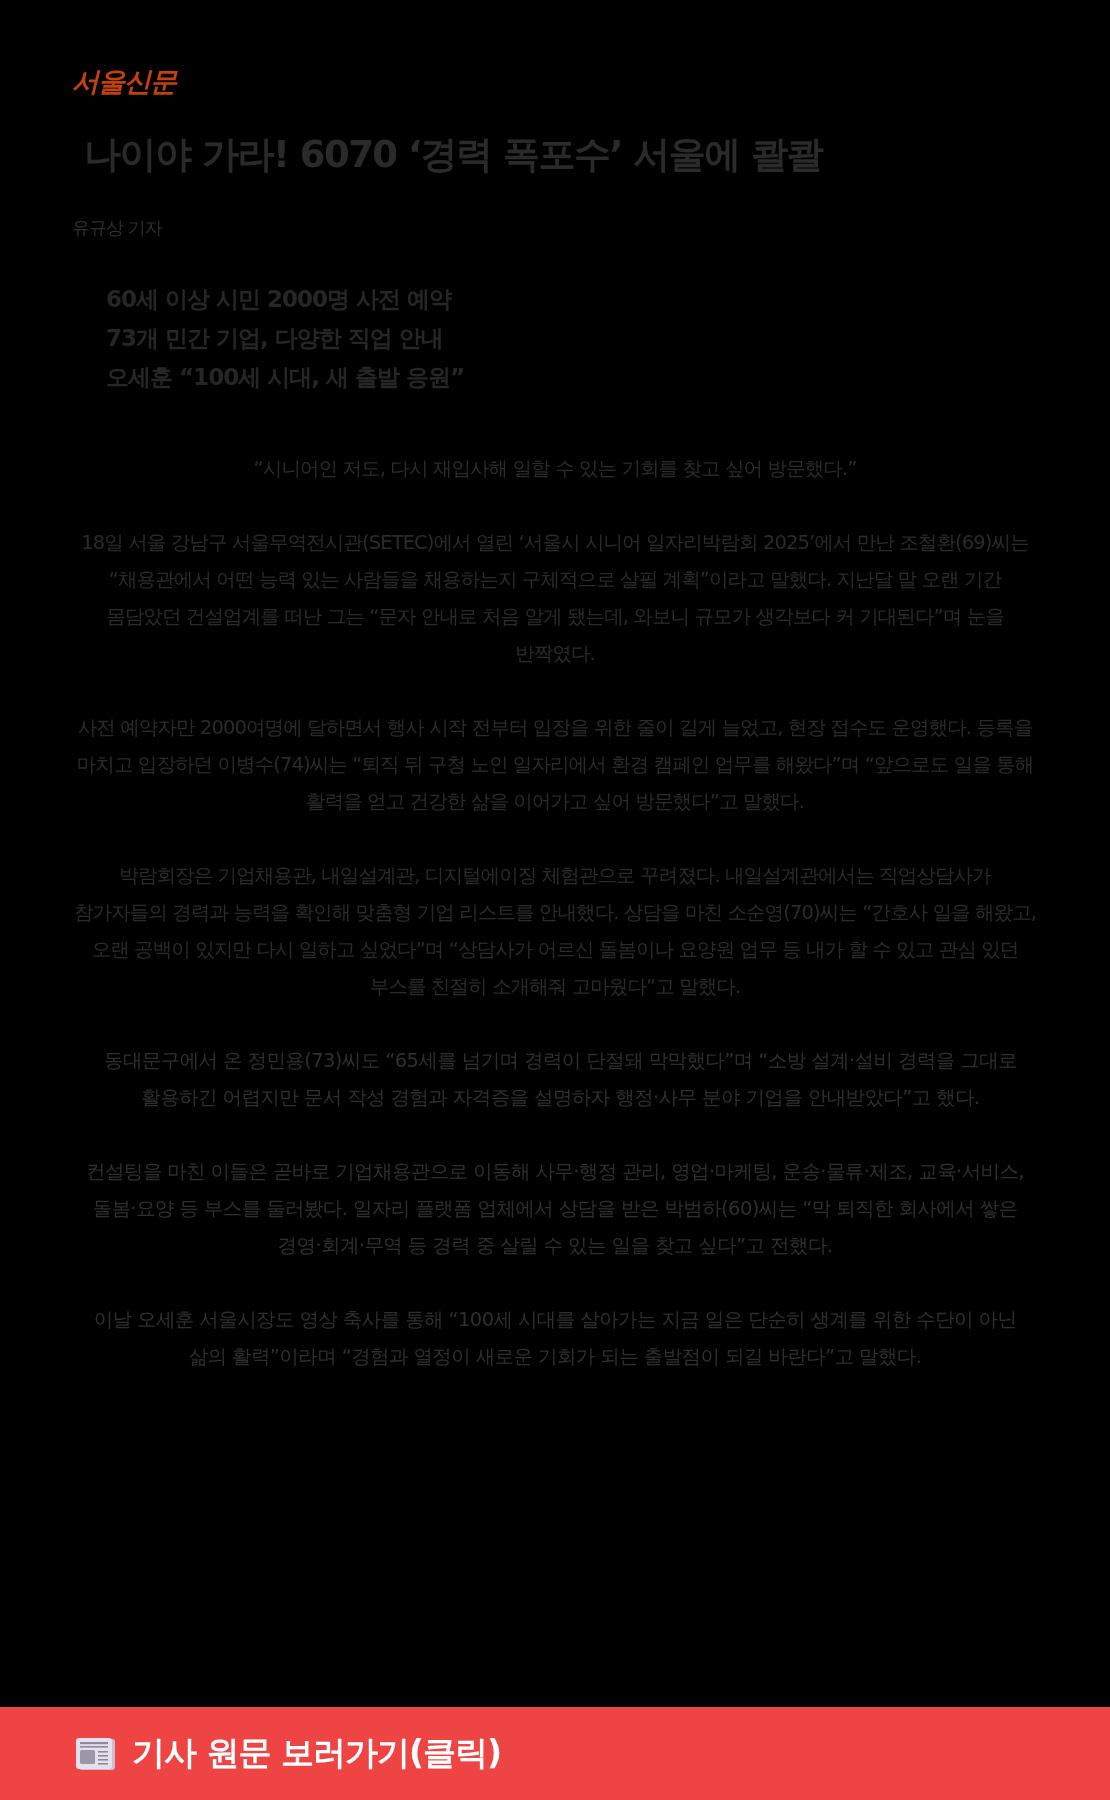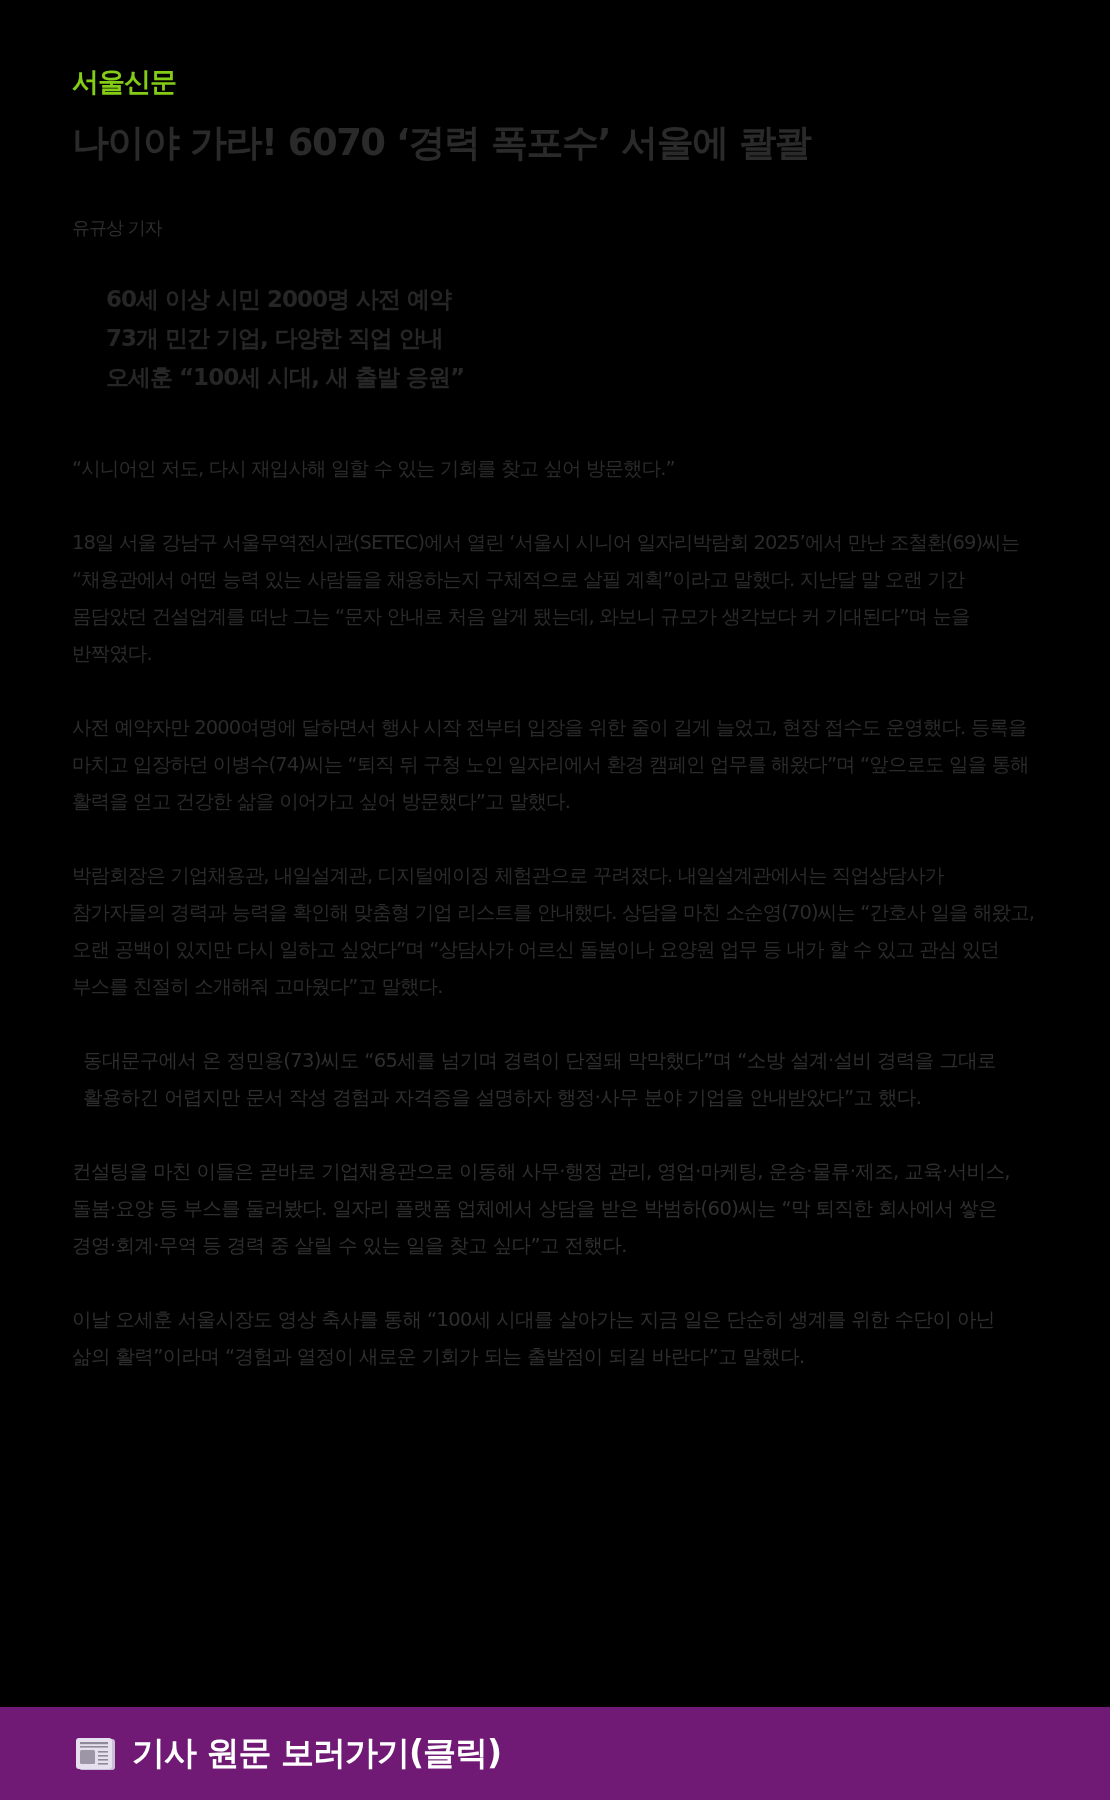--- a/index.html
+++ b/index.html
@@ -5,49 +5,49 @@
     html, body { margin: 0; padding: 0; }
     body {
       width: 1110px; height: 1800px; background: #000000;
       position: relative; overflow: hidden;
       font-family: "DejaVu Sans", "Liberation Sans", sans-serif;
       color: #2b2b2b;
     }
     .article { position: absolute; left: 72px; top: 0; width: 966px; }
     .publisher {
       position: absolute; top: 64px; left: 0;
-      font-size: 27px; font-weight: bold; 
-      color: #84cc16; letter-spacing: -1px;
+      font-size: 27px; font-weight: bold; font-style: italic;
+      color: #c2410c; letter-spacing: -1px;
     }
     .headline {
-      position: absolute; top: 118px; left: 0; margin: 0;
+      position: absolute; top: 118px; left: 0; margin: 12px;
       font-size: 37px; font-weight: bold; color: #2a2a2a;
       letter-spacing: -1.5px; white-space: nowrap;
     }
     .byline {
       position: absolute; top: 216px; left: 0;
       font-size: 18px; color: #2e2e2e; letter-spacing: -1px;
     }
     .subheads { position: absolute; top: 268px; left: 22px; margin: 12px; padding: 0; list-style: none; }
     .subheads li {
       font-size: 23px; font-weight: bold; color: #262626;
       height: 39px; line-height: 39px; letter-spacing: -1px; white-space: nowrap;
     }
     .body { position: absolute; top: 450px; left: 0; width: 966px; }
     .body p {
       margin: 0 0 37px 0;
       font-size: 19.5px; line-height: 37px; color: #2b2b2b;
-      letter-spacing: -0.9px; word-break: keep-all; text-align: left;
+      letter-spacing: -0.9px; word-break: keep-all; text-align: center;
     }
     .body p.lead { margin-bottom: 37px; }
     .body p.gap-extra { margin-top: 30px; margin-left: 11px; }
     .body p.soft { color: #2f2f2f; letter-spacing: -0.6px; }
     .banner {
       position: absolute; left: 0; top: 1707px; width: 1110px; height: 93px;
-      background: #701a75; display: flex; align-items: center; cursor: pointer;
+      background: #ef4444; display: flex; align-items: center; cursor: pointer;
       text-decoration: none;
     }
     .banner-icon { margin-left: 76px; width: 40px; height: 34px; display: block; }
     .banner-label {
       margin-left: 16px; font-size: 33px; font-weight: bold; color: #ffffff;
       letter-spacing: -1px;
     }
   </style>
 </head>
 <body>

